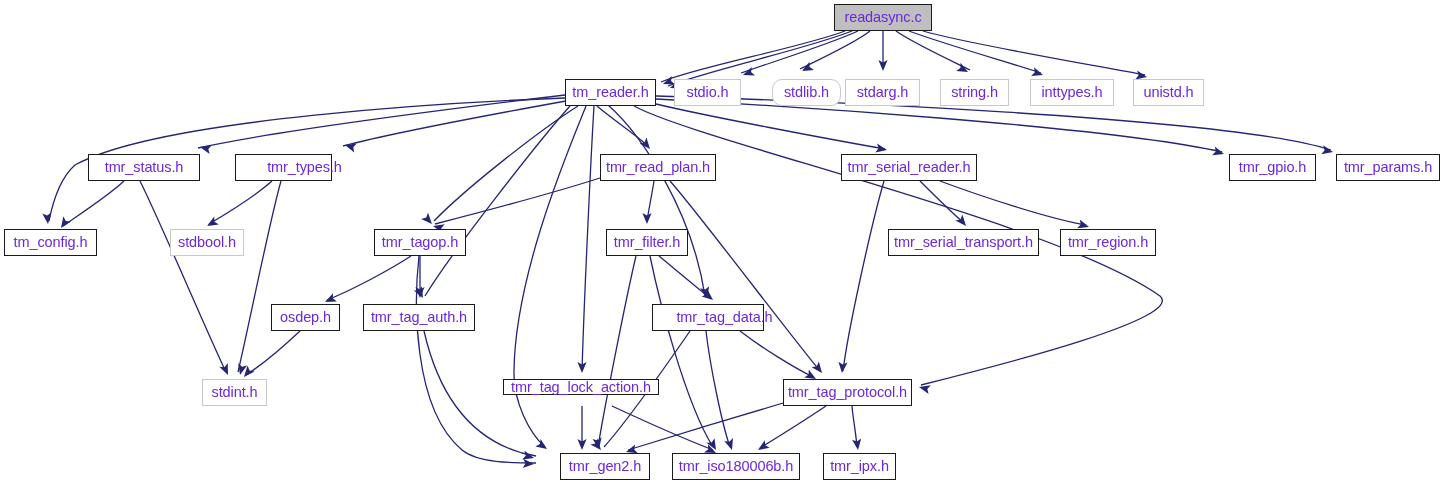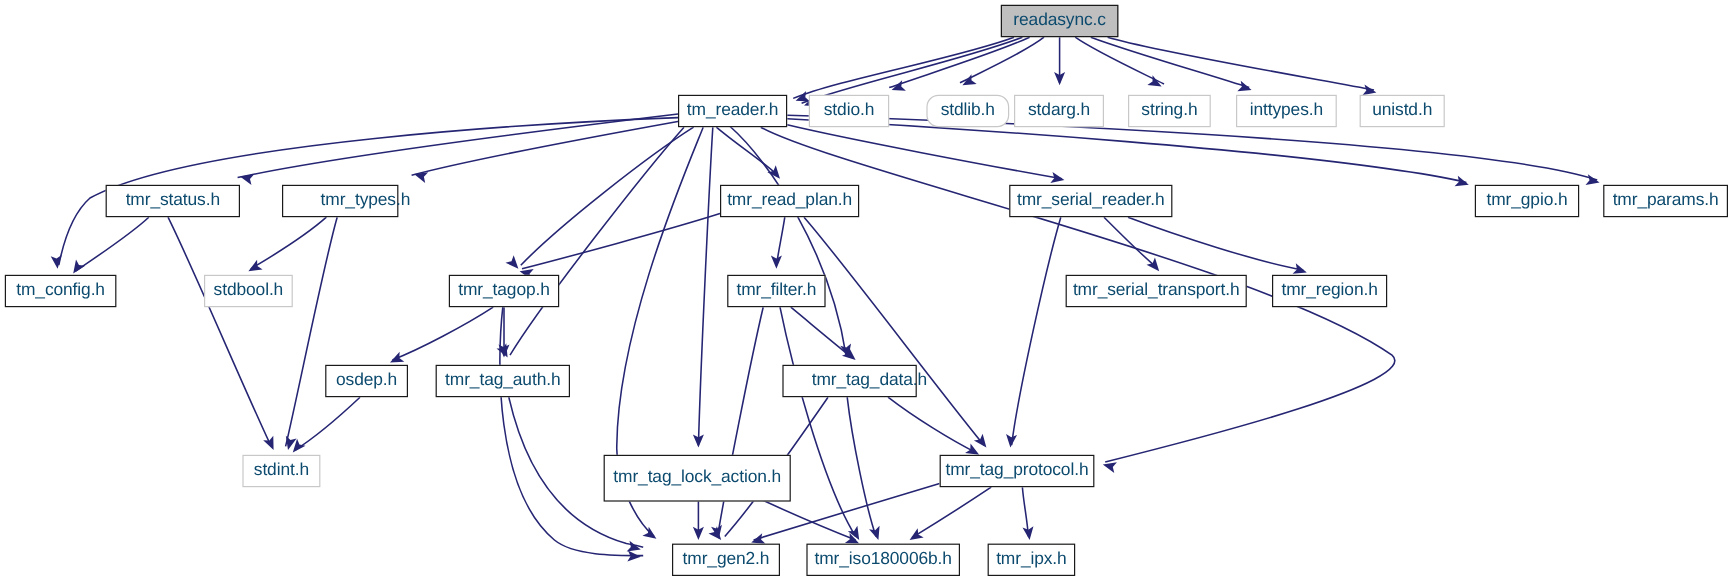--- a/index.html
+++ b/index.html
@@ -32,21 +32,21 @@
     stroke: none;
   }
   .node-box {
     position: absolute;
     box-sizing: border-box;
     display: flex;
     align-items: center;
     justify-content: center;
     background: #ffffff;
     border: 1px solid #000000;
-    color: #0c4a6e;
+    color: #6d28d9;
     font-size: 14.5px;
     line-height: 1;
     white-space: nowrap;
     letter-spacing: -0.1px;
   }
   .node-box.kind-local {
     border: 1.4px solid #1a1a1a;
     background: #ffffff;
   }
   .node-box.kind-system {
@@ -231,21 +231,21 @@
       </div>
       <div class="node-box kind-local" style="left: 363px; top: 304px; width: 112px; height: 27px;">
         <span class="node-label">tmr_tag_auth.h</span>
       </div>
       <div class="node-box kind-local" style="left: 652px; top: 304px; width: 112px; height: 27px; padding-left: 33px;">
         <span class="node-label">tmr_tag_data.h</span>
       </div>
       <div class="node-box kind-system" style="left: 202px; top: 379px; width: 65px; height: 27px;">
         <span class="node-label">stdint.h</span>
       </div>
-      <div class="node-box kind-local" style="left: 503px; top: 379px; width: 156px; height: 39px;">
+      <div class="node-box kind-local" style="left: 503px; top: 379px; width: 156px; height: 16px;">
         <span class="node-label">tmr_tag_lock_action.h</span>
       </div>
       <div class="node-box kind-local" style="left: 783px; top: 379px; width: 129px; height: 27px;">
         <span class="node-label">tmr_tag_protocol.h</span>
       </div>
       <div class="node-box kind-local" style="left: 560px; top: 453px; width: 90px; height: 27px;">
         <span class="node-label">tmr_gen2.h</span>
       </div>
       <div class="node-box kind-local" style="left: 672px; top: 453px; width: 128px; height: 27px;">
         <span class="node-label">tmr_iso180006b.h</span>

